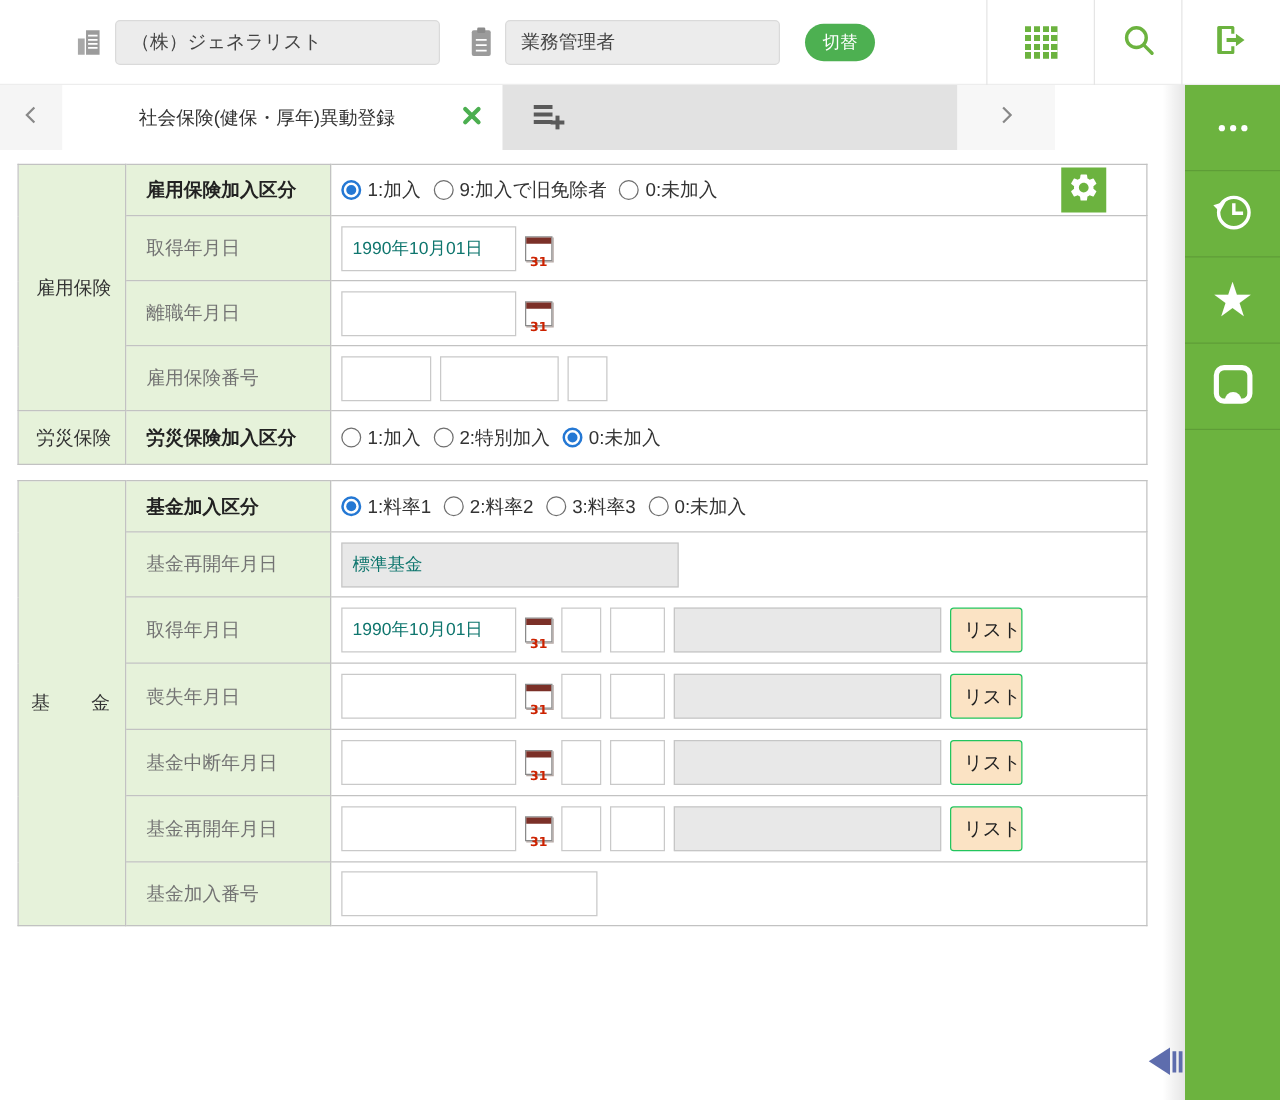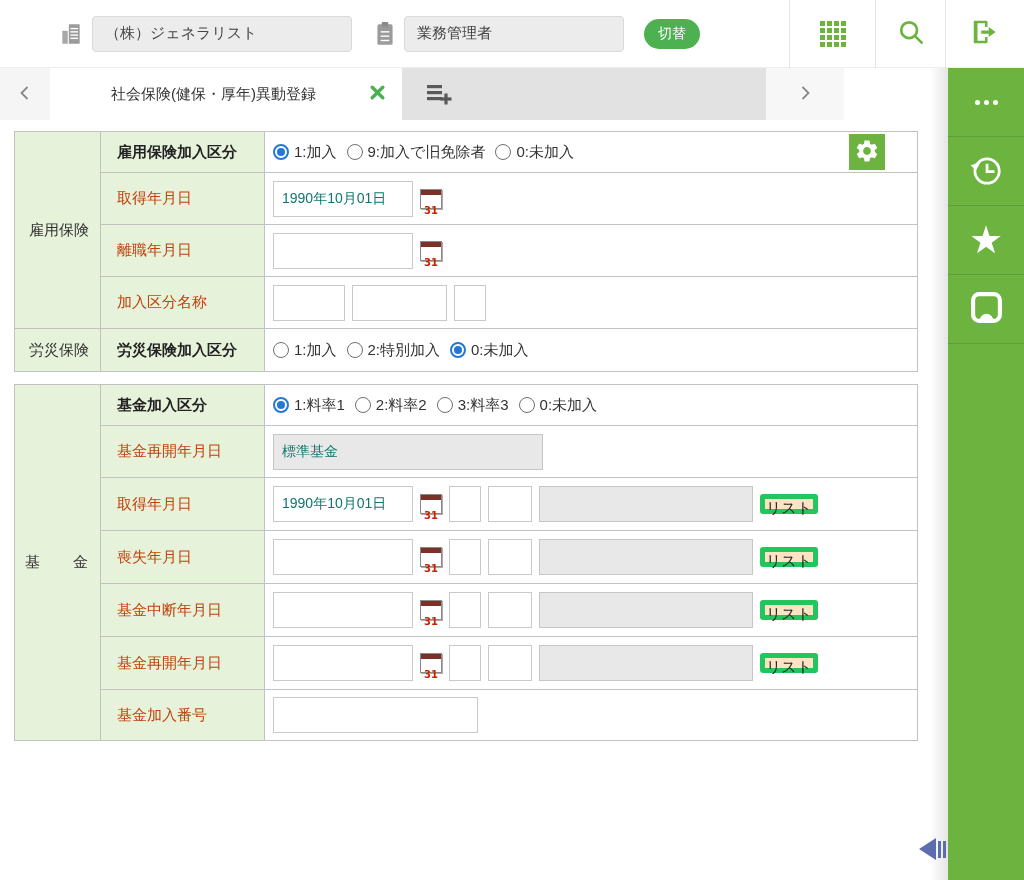--- a/index.html
+++ b/index.html
@@ -77,21 +77,21 @@
     position: absolute; top: 68px; left: 930px; width: 18px; height: 812px;
     background: linear-gradient(to right, rgba(0,0,0,0), rgba(0,0,0,0.10));
     pointer-events: none; z-index: 4;
   }
 
   table.form { border-collapse: collapse; table-layout: fixed; width: 904px; margin-left: 14px; border: 1px solid #9a9a9a; }
   table.t1 { margin-top: 11px; }
   table.t2 { margin-top: 12px; }
   td { border: 1px solid #c2c2c2; vertical-align: middle; }
   td.group { background: #e6f2da; padding-left: 14px; color: #333; }
-  td.label { background: #e6f2da; padding-left: 16px; color: #c2410c; }
+  td.label { background: #e6f2da; padding-left: 16px; color: #737373; }
   td.label.bold { font-weight: 700; color: #222; }
   .group-justify { width: 100%; text-align: justify; text-align-last: justify; padding: 0 12px 0 10px; }
   .fcell { display: flex; align-items: center; gap: 7px; padding: 0 8px; width: 100%; }
 
   .inp { height: 36px; border: 1px solid #c9c9c9; background: #fff; padding: 0 8px; color: #0f766e; font-size: 14px; }
   .inp.date { width: 140px; }
   .inp.num1 { width: 72px; }
   .inp.num2 { width: 95px; }
   .inp.num3 { width: 32px; }
   .inp.s1 { width: 32px; padding: 0 4px; }
@@ -125,22 +125,22 @@
   }
   .cal-top { position: absolute; top: 0; left: 0; right: 0; height: 5px; background: #7b3028; }
   .cal-num {
     position: absolute; top: 14px; left: 0; right: 0; text-align: center;
     font-size: 10px; line-height: 13px; font-weight: 700; color: #cc2200;
     font-family: "DejaVu Sans", sans-serif;
   }
 
   
   .list-btn {
-    width: 58px; height: 20px; background: #fbe3c4; border: 5px solid #22c55e;
-    border-radius: 3px; color: #222; font-size: 15px; flex: none;
+    width: 58px; height: 36px; background: #fbe3c4; border: 1px solid #22c55e;
+    border-radius: 3px; color: #222; font-size: 15px; flex: none; text-align: right;
   }
 
   
   .actions { margin: 30px 0 0 167px; display: flex; gap: 10px; }
   .action-btn { width: 145px; height: 41px; background: #f6791f; color: #fff; font-size: 16px; }
 
   
   .collapse-btn { position: absolute; right: 2px; bottom: 20px; display: flex; align-items: center; z-index: 6; }
   .tri { width: 0; height: 0; border-top: 11px solid transparent; border-bottom: 11px solid transparent; border-right: 17px solid #5e6dad; display: block; }
   .cbar { width: 3px; height: 17px; background: #5e6dad; margin-left: 2px; display: block; }
@@ -331,21 +331,21 @@
         <div class="fcell">
           <input class="inp date" value="" style="">
           <span class="cal-icon">
                 <span class="cal-top"></span>
                 <span class="cal-num">31</span>
               </span>
         </div>
       </td>
     </tr>
     <tr style="height:52px">
-      <td class="label">加入区分名称</td>
+      <td class="label">雇用保険番号</td>
       <td>
         <div class="fcell">
           <input class="inp num1" value="" style="">
           <input class="inp num2" value="" style="">
           <input class="inp num3" value="" style="">
         </div>
       </td>
     </tr>
     <tr style="height:43px">
       <td class="group">労災保険</td>

